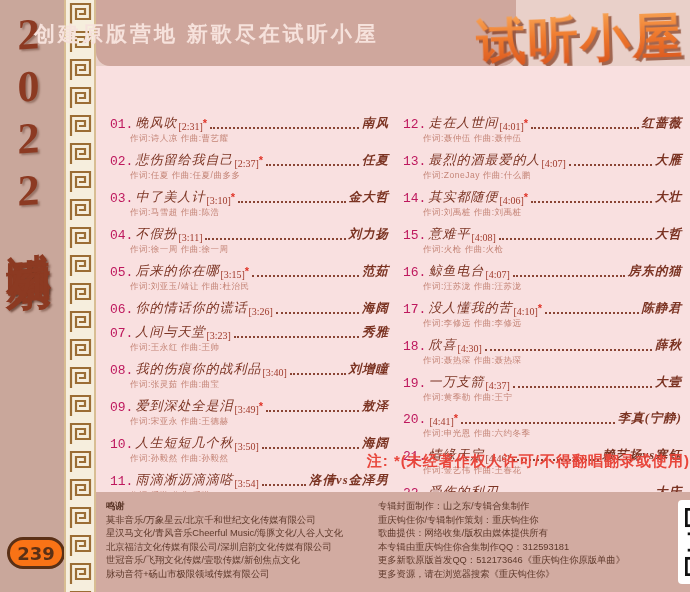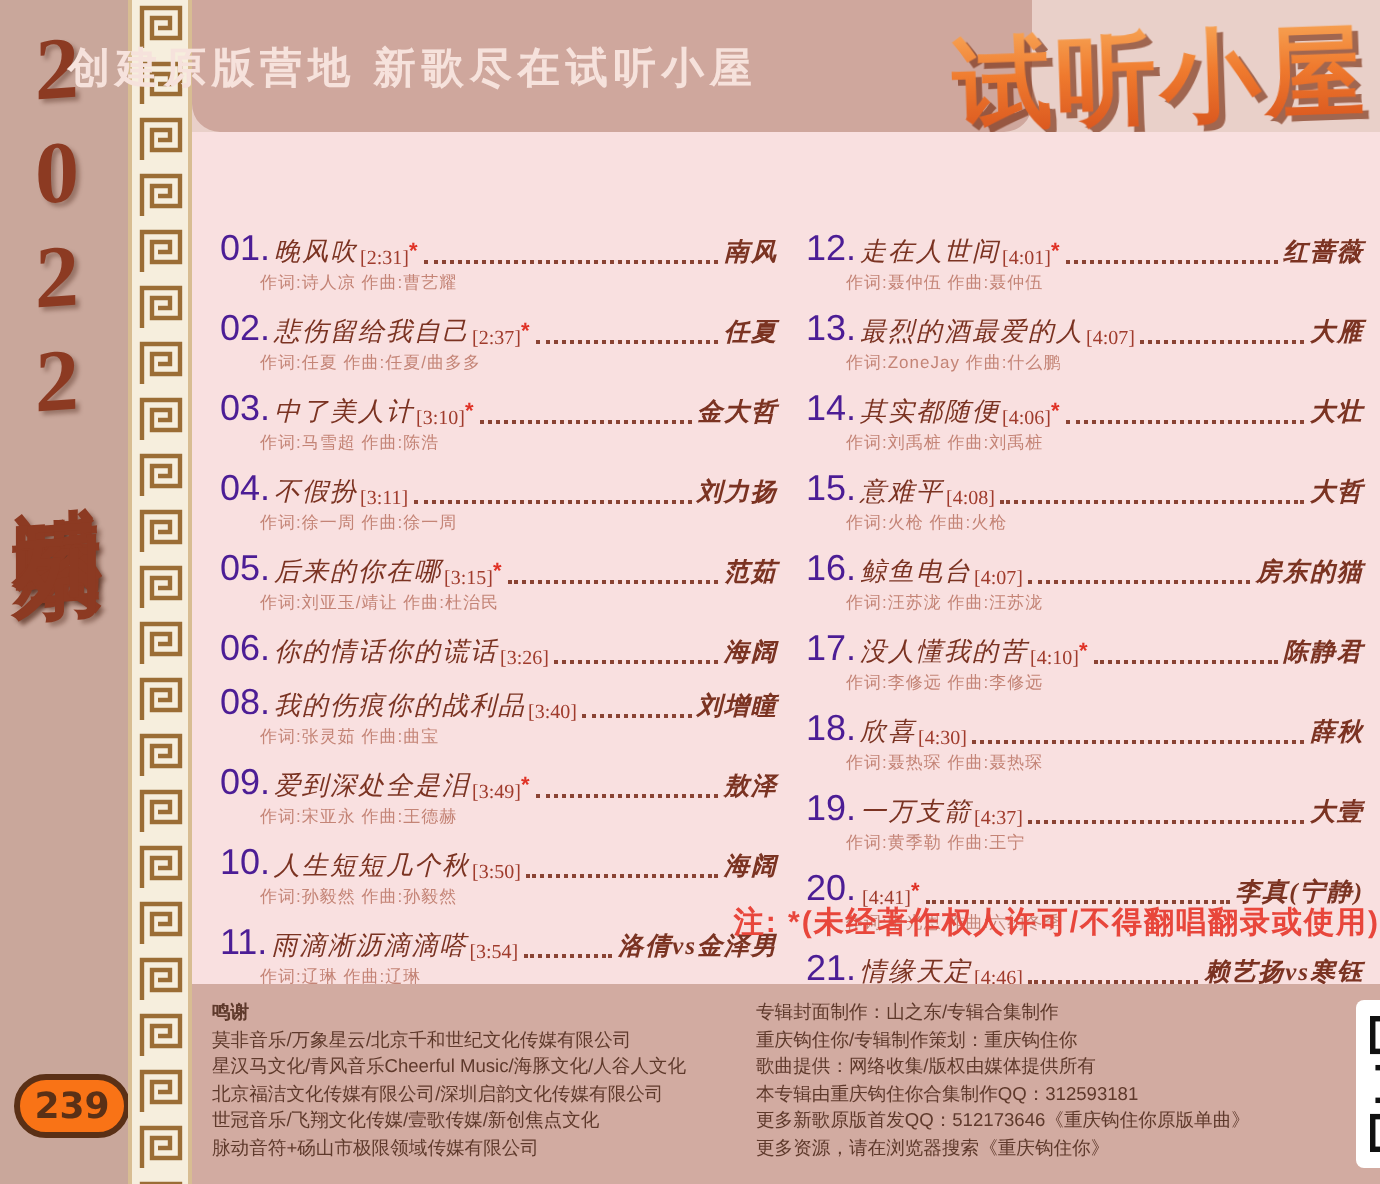--- a/index.html
+++ b/index.html
@@ -32,21 +32,21 @@
       background:linear-gradient(180deg,#f9ae5e 0%,#ef7a2e 45%,#d34c1a 100%);
       -webkit-background-clip:text;background-clip:text;color:transparent;
       transform:rotate(-2deg);filter:drop-shadow(3px 3px 0 rgba(122,45,16,.65));}
 
   
   #main{position:absolute;left:96px;top:66px;width:594px;height:426px;background:#f9e0e0;}
   #cols{display:flex;gap:14px;padding:48px 8px 0 14px;}
   .col{flex:1;min-width:0;}
   .track{margin-bottom:6px;}
   .t-line{display:flex;align-items:flex-end;white-space:nowrap;}
-  .t-num{font-family:Liberation Sans, sans-serif;font-size:18px;color:#4c1d95;margin-right:2px;}
+  .t-num{font-family:Liberation Mono, monospace;font-size:13px;color:#be185d;margin-right:2px;}
   .t-title{font-family:"Liberation Serif",serif;font-style:italic;font-weight:normal;
       font-size:13px;letter-spacing:1px;color:#7b3322;}
   .t-dur{font-family:"Liberation Serif",serif;font-size:10px;color:#a03b2c;margin-left:1px;}
   .t-star{color:#e03226;font-weight:bold;font-size:11px;position:relative;top:-3px;}
   .leader{flex:1;min-width:6px;border-bottom:2px dotted #8a4434;margin:0 3px 3px 3px;}
   .t-artist{font-family:"Liberation Serif",serif;font-style:italic;font-weight:bold;
       font-size:12.5px;letter-spacing:1px;color:#7b3322;}
   .t-credit{padding-left:20px;font-size:8.5px;letter-spacing:.5px;color:#c48476;margin-top:1px;}
 
   
@@ -154,20 +154,31 @@
     <div class="t-line">
       <span class="t-num">06.</span>
       <span class="t-title">你的情话你的谎话</span>
       <span class="t-dur">[3:26]</span>
       <span class="t-star"></span>
       <span class="leader"></span>
       <span class="t-artist">海阔</span>
     </div>
   </div>
 
+  <div class="track">
+    <div class="t-line">
+      <span class="t-num">07.</span>
+      <span class="t-title">人间与天堂</span>
+      <span class="t-dur">[3:23]</span>
+      <span class="t-star"></span>
+      <span class="leader"></span>
+      <span class="t-artist">秀雅</span>
+    </div>
+    <div class="t-credit">作词:王永红 作曲:王帅</div>
+  </div>
 
   <div class="track">
     <div class="t-line">
       <span class="t-num">08.</span>
       <span class="t-title">我的伤痕你的战利品</span>
       <span class="t-dur">[3:40]</span>
       <span class="t-star"></span>
       <span class="leader"></span>
       <span class="t-artist">刘增瞳</span>
     </div>

